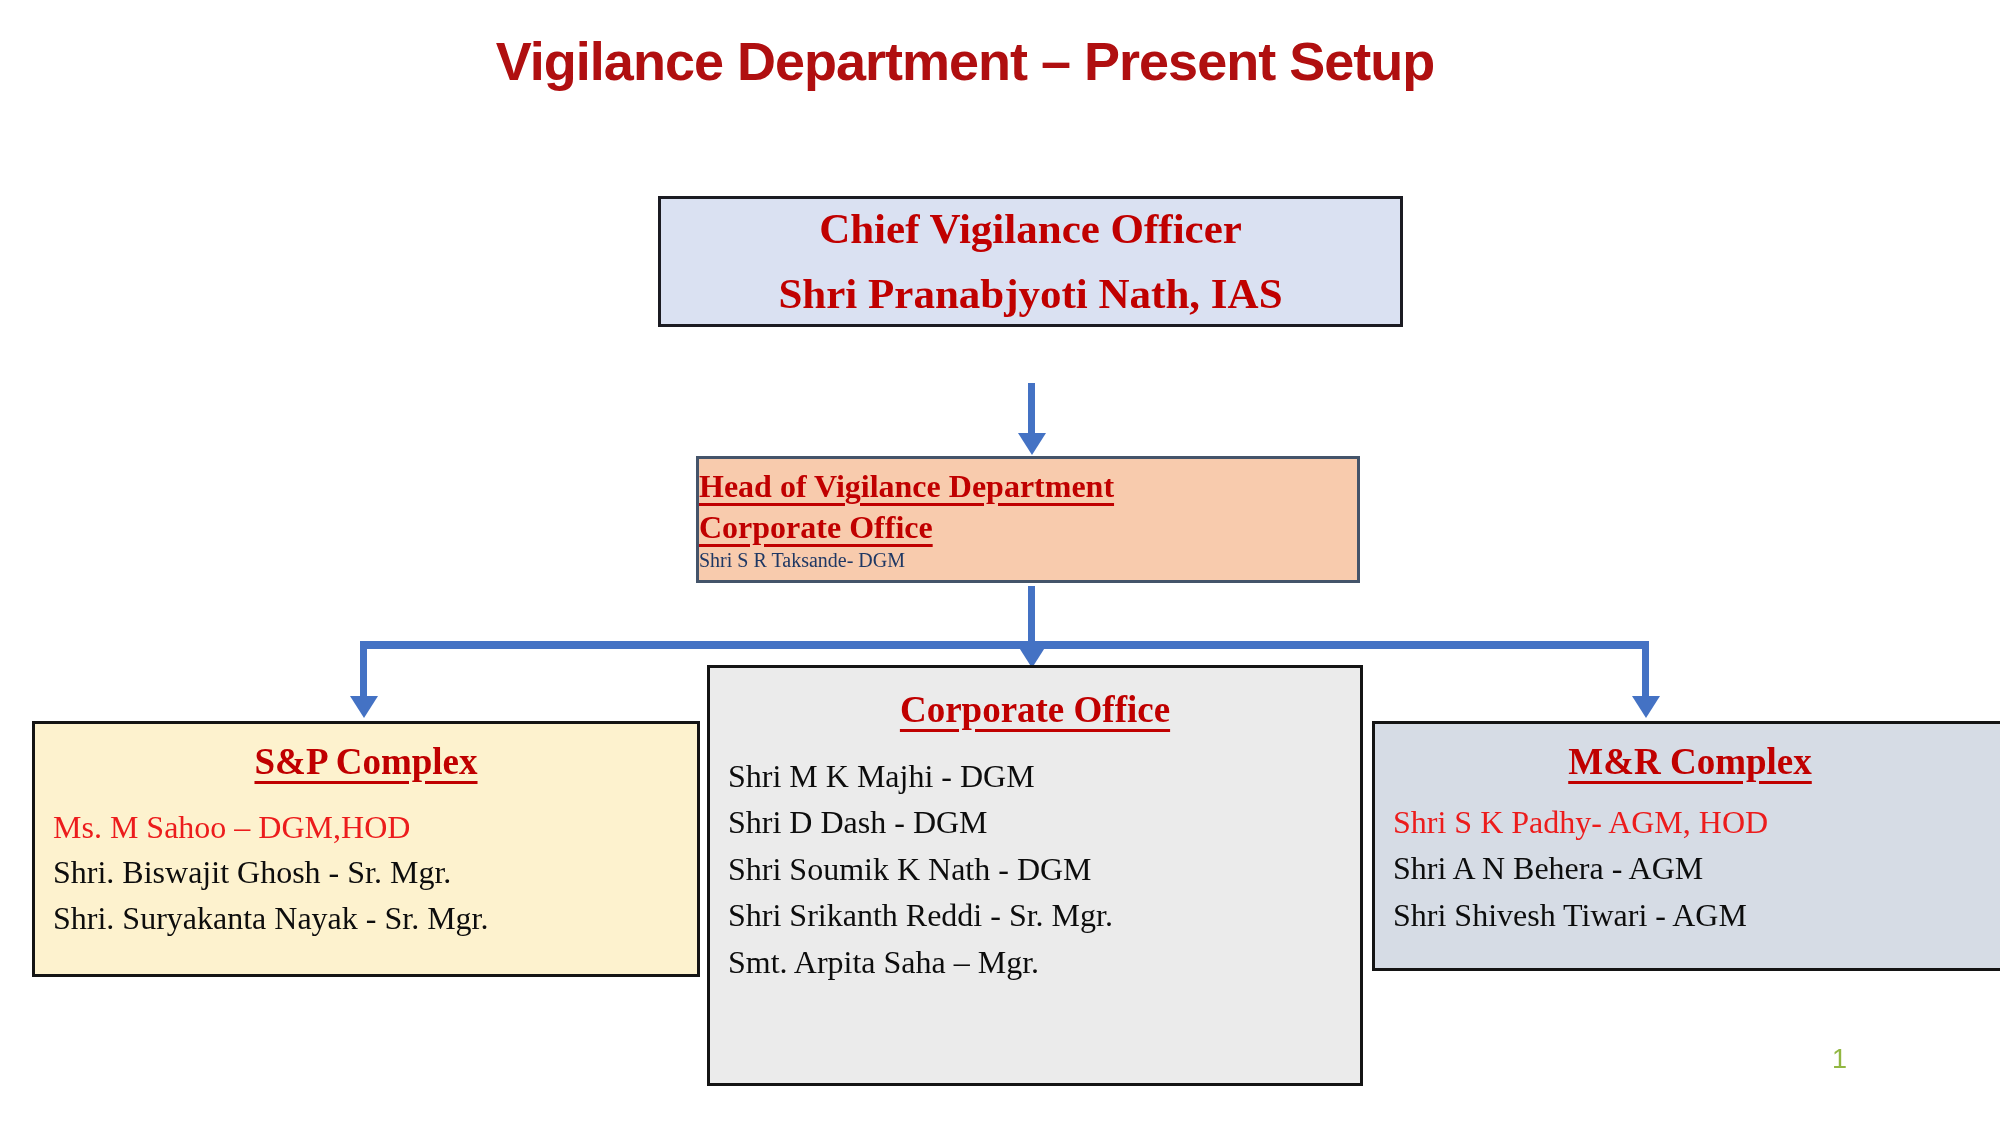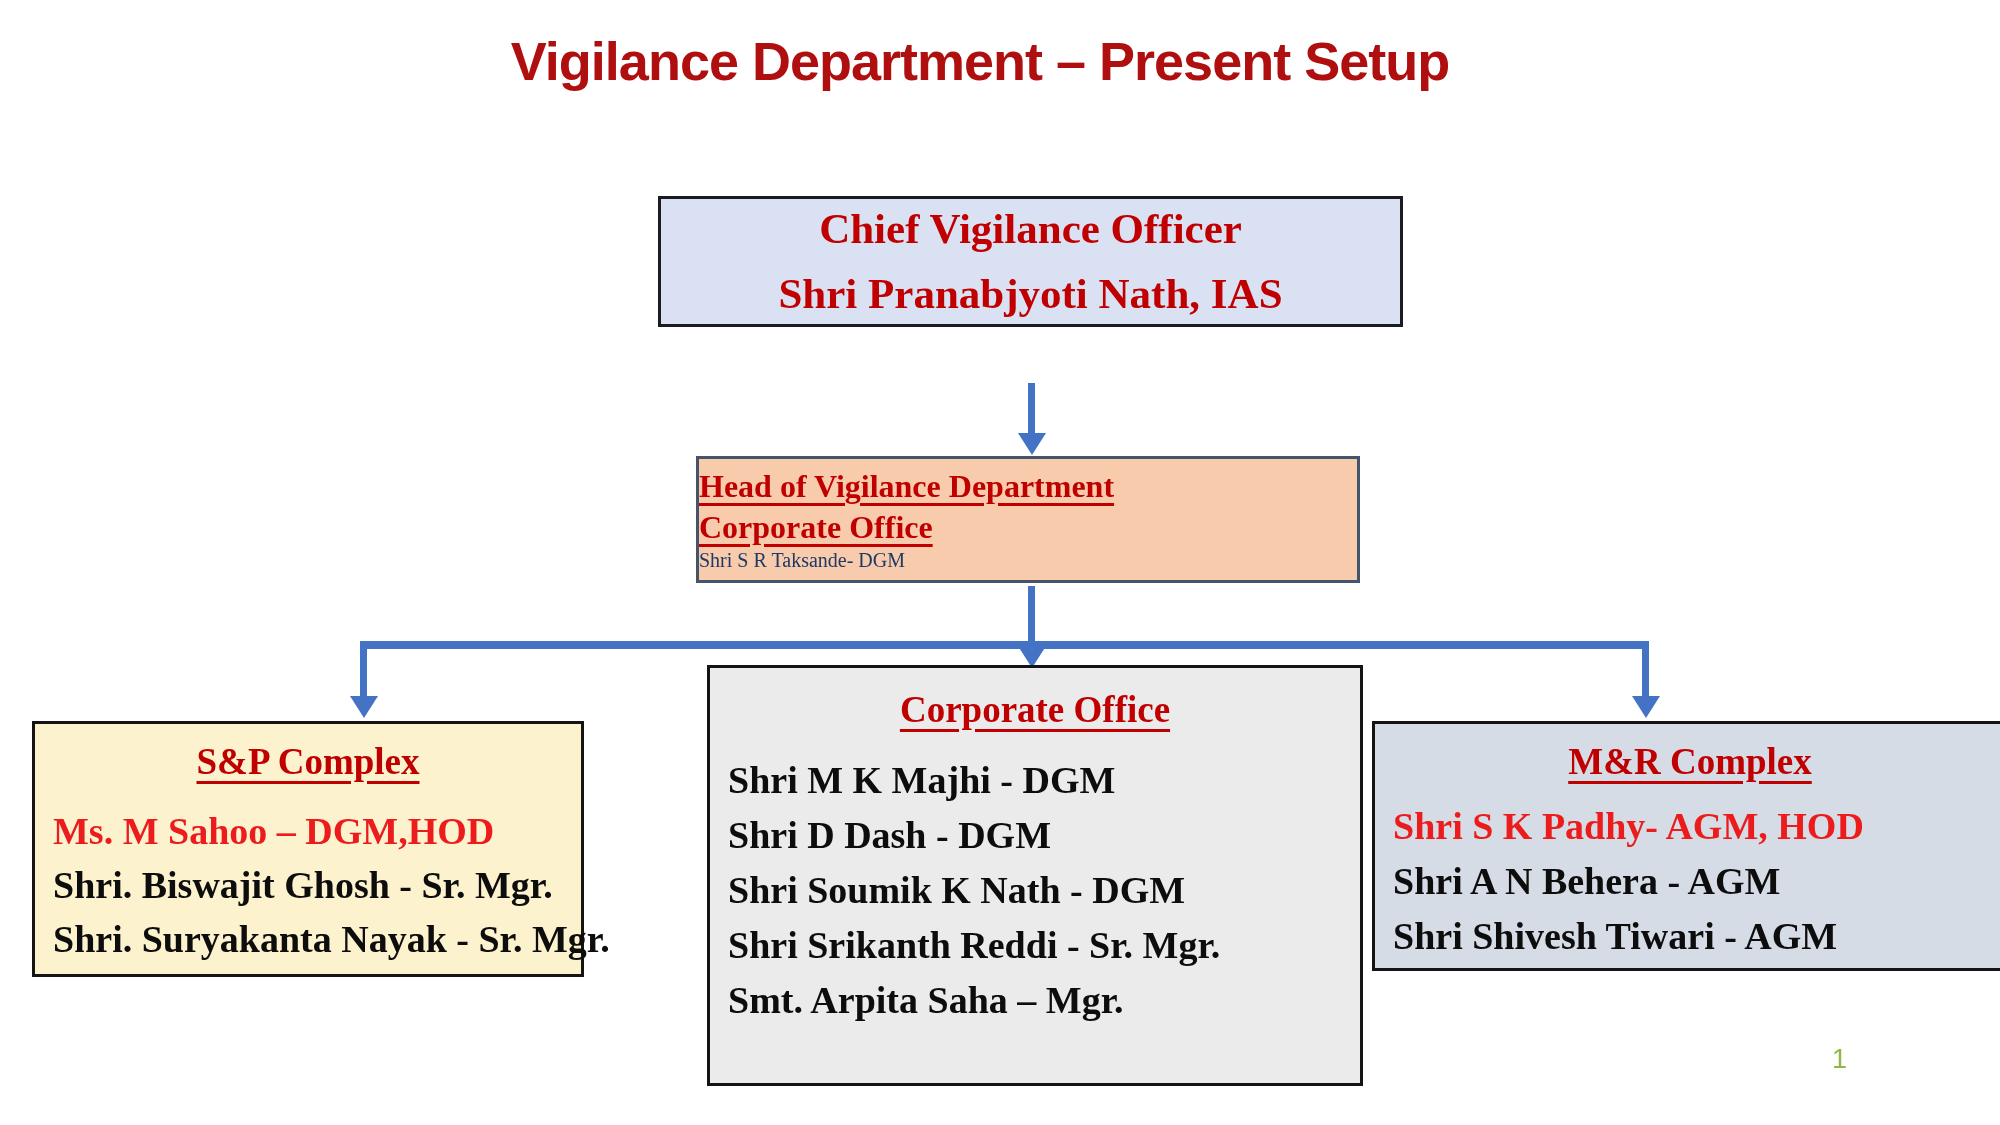--- a/index.html
+++ b/index.html
@@ -9,21 +9,21 @@
     --box-border:#141414; --page-number:#92B742;
   }
   html,body{margin:0;padding:0;}
   body{
     width:2000px;height:1125px;position:relative;background:#ffffff;overflow:hidden;
     font-family:"Liberation Serif","DejaVu Serif",serif;
   }
   .slide-title{
     position:absolute;left:0;top:30px;width:1930px;text-align:center;
     font-family:"Liberation Sans","DejaVu Sans",sans-serif;font-weight:700;
-    font-size:54px;letter-spacing:-1px;color:var(--title-red);padding-left:15px;
+    font-size:54px;letter-spacing:-1px;color:var(--title-red);
   }
   .box{position:absolute;box-sizing:border-box;border:3px solid var(--box-border);}
   .cvo-box{
     left:658px;top:196px;width:745px;height:131px;background:var(--cvo-fill);
     border-color:#1b1b22;display:flex;flex-direction:column;justify-content:center;
     align-items:center;text-align:center;
   }
   .cvo-box .line{font-weight:700;font-size:43px;line-height:1.5;color:var(--dark-red);}
   .head-box{
     left:696px;top:456px;width:664px;height:127px;background:var(--head-fill);
@@ -32,24 +32,24 @@
   }
   .head-box .hline{font-weight:700;font-size:32px;line-height:1.28;color:var(--dark-red);
     text-decoration:underline;text-decoration-thickness:3px;text-underline-offset:6px;}
   .head-box .hname{font-weight:400;font-size:20px;line-height:1.28;color:var(--navy);}
   .branch-box{padding:10px 18px 0 18px;}
   .branch-title{
     text-align:center;font-weight:700;font-size:37px;color:var(--dark-red);
     text-decoration:underline;text-decoration-thickness:3px;text-underline-offset:7px;
     margin:6px 0 16px 0;
   }
-  .member{font-weight:700;font-size:38px;line-height:1.45;color:var(--text-black);
+  .member{font-weight:400;font-size:32px;line-height:1.45;color:var(--text-black);
     text-align:left;white-space:nowrap;}
   .member.hod-red{color:var(--bright-red);}
-  .sp-box{left:32px;top:721px;width:552px;height:256px;background:var(--sp-fill);}
+  .sp-box{left:32px;top:721px;width:668px;height:256px;background:var(--sp-fill);}
   .sp-box .member{line-height:1.42;}
   .sp-box .branch-title{margin-bottom:22px;}
   .corp-box{left:707px;top:665px;width:656px;height:421px;background:var(--corp-fill);}
   .corp-box .branch-title{margin:10px 0 22px 0;}
   .mr-box{left:1372px;top:721px;width:636px;height:250px;background:var(--mr-fill);}
   .mr-box .branch-title{margin-bottom:16px;}
   .conn{position:absolute;background:var(--accent);}
   .arrowhead{
     position:absolute;width:0;height:0;
     border-left:14px solid transparent;border-right:14px solid transparent;

